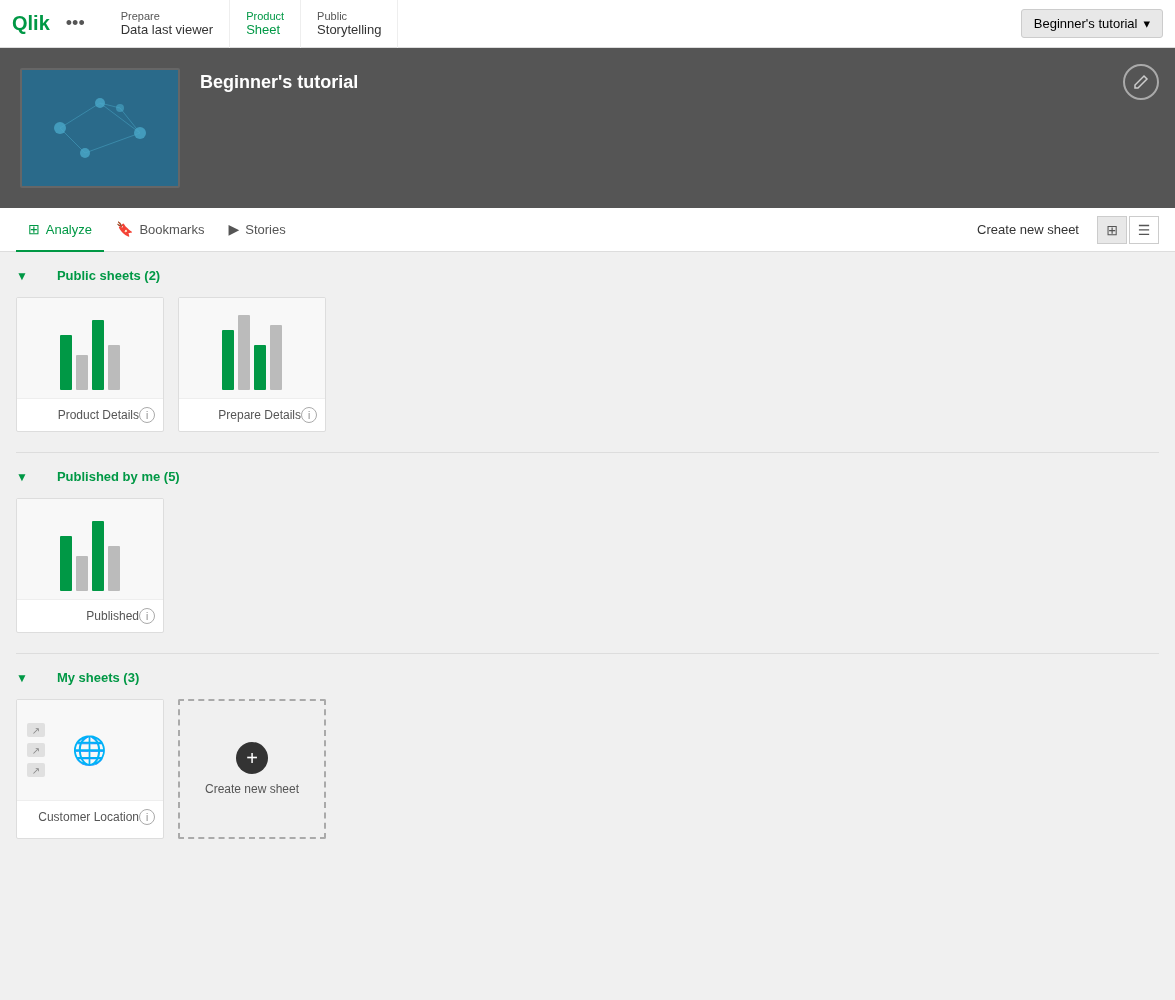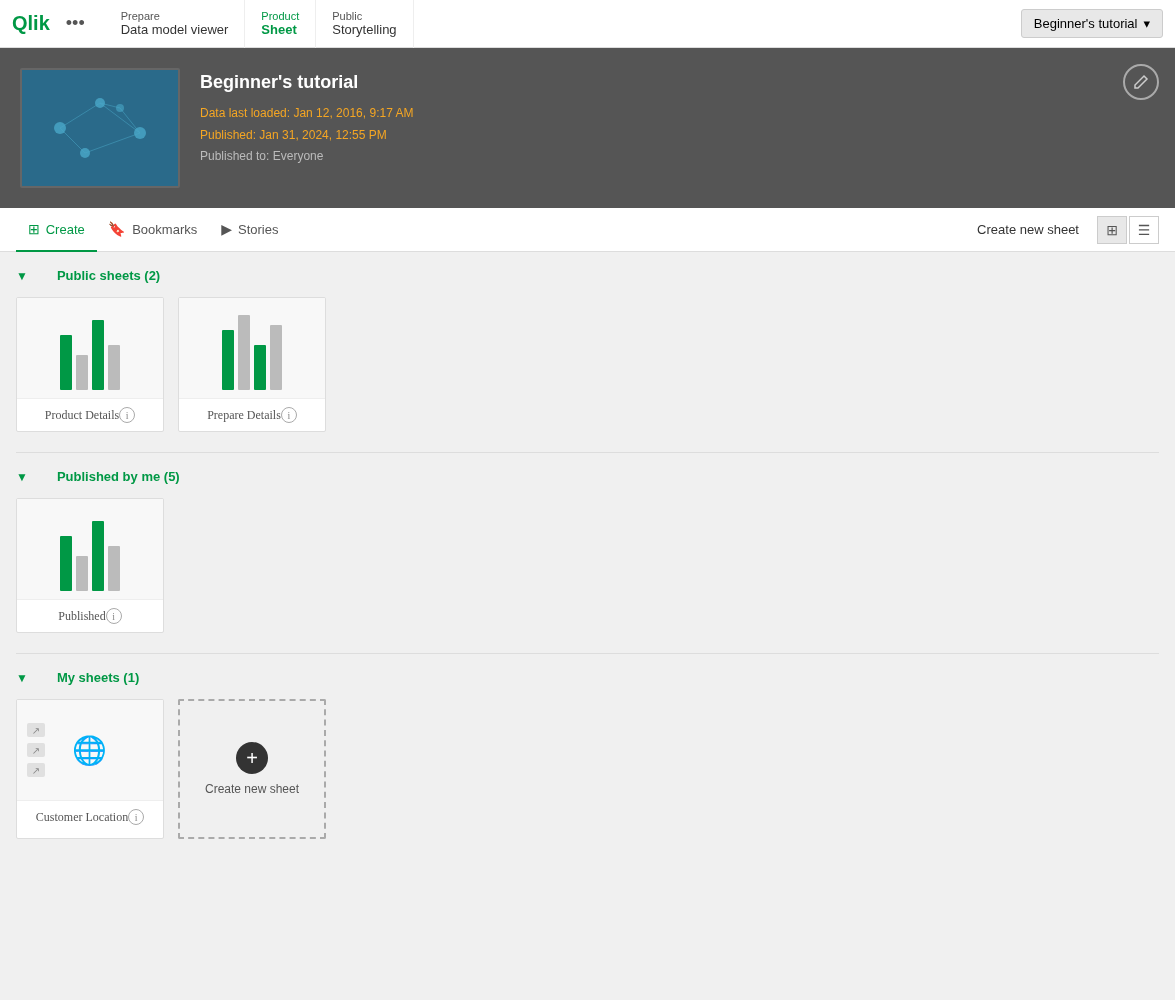--- a/index.html
+++ b/index.html
@@ -45,21 +45,21 @@
     .nav-section .nav-label-top {
       font-size: 11px;
       color: #555;
     }
     .nav-section .nav-label-bottom {
       font-size: 13px;
       color: #333;
       font-weight: 500;
     }
     .nav-section.active .nav-label-top { color: #009845; }
-    .nav-section.active .nav-label-bottom { color: #009845; font-weight: 700; }
+    .nav-section.active .nav-label-bottom { color: #009845; font-weight: 400; }
 
     .nav-spacer { flex: 1; }
 
     .tutorial-btn {
       display: flex;
       align-items: center;
       gap: 6px;
       background: #e8e8e8;
       border: 1px solid #ccc;
       border-radius: 3px;
@@ -215,24 +215,23 @@
       display: flex;
       align-items: flex-end;
       justify-content: center;
       padding-bottom: 8px;
       background: #f8f8f8;
       gap: 4px;
     }
     .sheet-label-row {
       display: flex;
       align-items: center;
-      justify-content: center;
+      justify-content: flex-end;
       padding: 8px 8px;
       border-top: 1px solid #eee;
-      font-family: Liberation Serif, serif;
     }
     .sheet-name { font-size: 12px; color: #555; }
     .info-icon {
       width: 16px;
       height: 16px;
       border-radius: 50%;
       border: 1px solid #aaa;
       display: flex;
       align-items: center;
       justify-content: center;
@@ -321,21 +320,21 @@
 <body>
 
 <div class="top-nav">
   <div class="qlik-logo">
     <span class="qlik-logo-text">Qlik</span>
   </div>
   <span class="nav-dots">•••</span>
 
   <div class="nav-section">
     <span class="nav-label-top">Prepare</span>
-    <span class="nav-label-bottom">Data model viewer</span>
+    <span class="nav-label-bottom">Data last viewer</span>
   </div>
 
   <div class="nav-section active">
     <span class="nav-label-top">Product</span>
     <span class="nav-label-bottom">Sheet</span>
   </div>
 
   <div class="nav-section">
     <span class="nav-label-top">Public</span>
     <span class="nav-label-bottom">Storytelling</span>
@@ -362,40 +361,35 @@
       <line x1="70" y1="25" x2="110" y2="55" stroke="#4aa8c8" stroke-width="1" opacity="0.5"></line>
       <line x1="30" y1="50" x2="55" y2="75" stroke="#4aa8c8" stroke-width="1" opacity="0.5"></line>
       <line x1="110" y1="55" x2="55" y2="75" stroke="#4aa8c8" stroke-width="1" opacity="0.5"></line>
       <line x1="70" y1="25" x2="90" y2="30" stroke="#4aa8c8" stroke-width="1" opacity="0.5"></line>
       <line x1="90" y1="30" x2="110" y2="55" stroke="#4aa8c8" stroke-width="1" opacity="0.5"></line>
     </svg>
   </div>
 
   <div class="app-info">
     <div class="app-title">Beginner's tutorial</div>
-    <div class="app-meta">
-      <span class="highlight">Data last loaded: Jan 12, 2016, 9:17 AM</span>
-      <span class="highlight">Published: Jan 31, 2024, 12:55 PM</span>
-      <span>Published to: Everyone</span>
-    </div>
   </div>
 
   <button class="edit-btn">
     <svg width="16" height="16" viewBox="0 0 16 16" fill="none" stroke="#ccc" stroke-width="1.5">
       <path d="M11 2l3 3-9 9H2v-3L11 2z"></path>
     </svg>
   </button>
 </div>
 
 <div class="content-area">
 
   <div class="tabs-row">
     <div class="tab active">
       <span class="tab-icon">⊞</span>
-      <span>Create</span>
+      <span>Analyze</span>
     </div>
     <div class="tab">
       <span class="tab-icon">🔖</span>
       <span>Bookmarks</span>
     </div>
     <div class="tab">
       <span class="tab-icon">▶</span>
       <span>Stories</span>
     </div>
     <div class="tabs-spacer"></div>
@@ -462,21 +456,21 @@
           <span class="sheet-name">Published</span>
           <div class="info-icon">i</div>
         </div>
       </div>
     </div>
 
     <hr class="section-divider">
 
     <div class="section-header">
       <span class="chevron">▼</span>
-      <span class="section-title">My sheets (1)</span>
+      <span class="section-title">My sheets (3)</span>
     </div>
 
     <div class="sheets-grid">
 
       <div class="sheet-card">
         <div class="customer-loc-thumb">
           <div class="drag-arrows">
             <div class="drag-arrow">↗</div>
             <div class="drag-arrow">↗</div>
             <div class="drag-arrow">↗</div>

